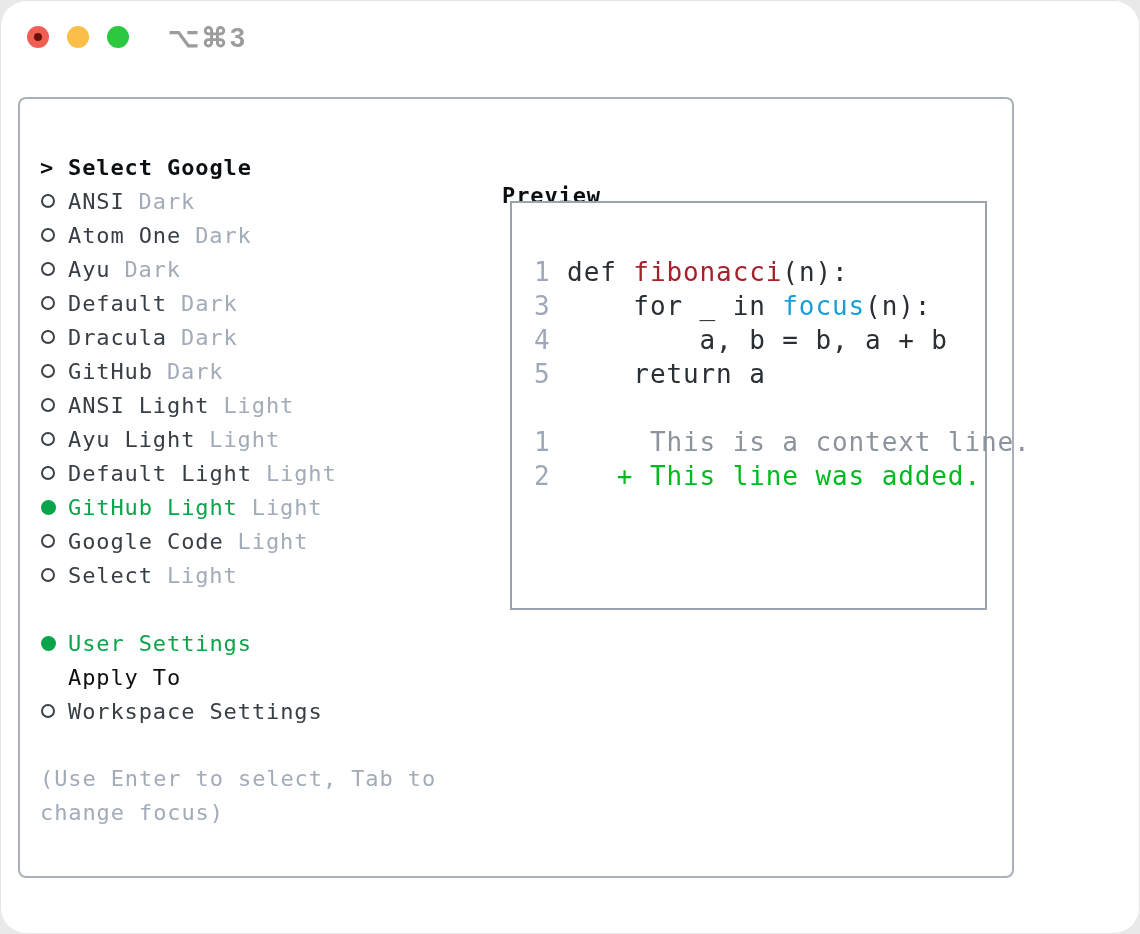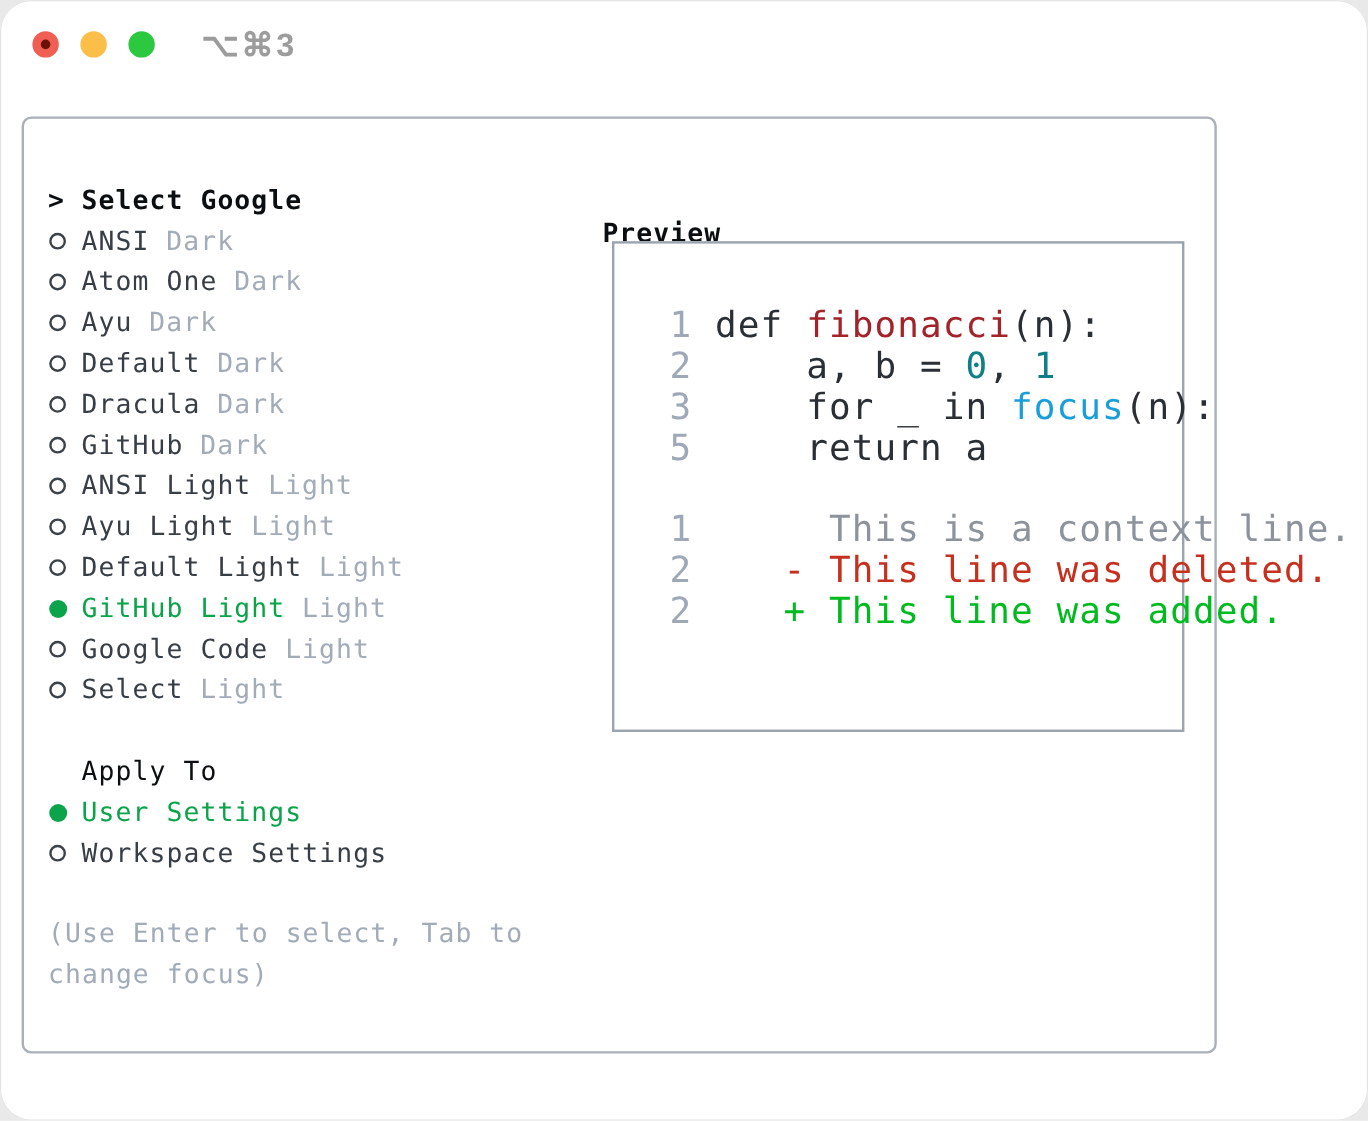--- a/index.html
+++ b/index.html
@@ -53,21 +53,21 @@
   .preview-title {
     position:absolute; left:482px; top:51px; height:34px; line-height:34px;
     font-size:22px; letter-spacing:0.9px; font-weight:bold; color:var(--heading);margin-top:29px;
   }
   .preview-box {
     position:absolute; left:490px; top:102px; width:477px; height:409px;
     border:2px solid var(--box-border); background:#fff;
   }
   .codewrap { position:absolute; left:22px; top:52px; }
   .diffwrap { margin-top:34px; }
-  pre.line { font-family:"DejaVu Sans Mono", monospace; font-size:30px; line-height:34px; height:34px; letter-spacing:0.9px; white-space:pre;margin-left:24px; }
+  pre.line { font-family:"DejaVu Sans Mono", monospace; font-size:26px; line-height:34px; height:34px; letter-spacing:0.9px; white-space:pre; }
   pre.line .ln   { color:var(--lineno-gray); }
   pre.line .code { color:var(--code-dark); }
   pre.line .func { color:var(--func-red); }
   pre.line .num  { color:var(--num-teal); }
   pre.line .blt  { color:var(--blt-blue); }
   pre.line .ctx  { color:var(--ctx-gray); }
   pre.line .del  { color:var(--del-red); }
   pre.line .add  { color:var(--add-green); }
 </style>
 </head>
@@ -100,42 +100,41 @@
         <div class="row"><span class="prefix"><span class="radio"></span></span><span class="name">GitHub</span><span class="tag">Dark</span></div>
         <div class="row"><span class="prefix"><span class="radio"></span></span><span class="name">ANSI Light</span><span class="tag">Light</span></div>
         <div class="row"><span class="prefix"><span class="radio"></span></span><span class="name">Ayu Light</span><span class="tag">Light</span></div>
         <div class="row"><span class="prefix"><span class="radio"></span></span><span class="name">Default Light</span><span class="tag">Light</span></div>
         <div class="row selected"><span class="prefix"><span class="radio on"></span></span><span class="name">GitHub Light</span><span class="tag">Light</span></div>
         <div class="row"><span class="prefix"><span class="radio"></span></span><span class="name">Google Code</span><span class="tag">Light</span></div>
         <div class="row"><span class="prefix"><span class="radio"></span></span><span class="name">Select</span><span class="tag">Light</span></div>
       </div>
 
     <div class="apply-list">
-      <div class="row">
+      <div class="row selected"><span class="prefix"><span class="radio on"></span></span><span class="name">User Settings</span></div>
+
+    <div class="row">
         <span class="prefix"></span>
         <span class="hdr-plain">Apply To</span>
       </div>
-
-    <div class="row selected"><span class="prefix"><span class="radio on"></span></span><span class="name">User Settings</span></div>
         <div class="row"><span class="prefix"><span class="radio"></span></span><span class="name">Workspace Settings</span></div>
       </div>
 
     <div class="hint">(Use Enter to select, Tab to change focus)</div>
 
     <div class="preview-title">Preview</div>
     <div class="preview-box">
       <div class="codewrap">
         <div>
             <pre class="line"><span class="ln">1</span><span class="code"> def </span><span class="func">fibonacci</span><span class="code">(n):</span></pre>
-            <pre class="line"><span class="ln">2</span><span class="code">     a, b = </span><span class="num">0</span><span class="code">, </span><span class="num">1</span></pre>
             <pre class="line"><span class="ln">3</span><span class="code">     for _ in </span><span class="blt">focus</span><span class="code">(n):</span></pre>
+            <pre class="line"><span class="ln">4</span><span class="code">         a, b = b, a + b</span></pre>
             <pre class="line"><span class="ln">5</span><span class="code">     return a</span></pre>
           </div>
         <div class="diffwrap">
             <pre class="line"><span class="ln">1</span><span class="ctx">      This is a context line.</span></pre>
-            <pre class="line"><span class="ln">2</span><span class="del">    - This line was deleted.</span></pre>
             <pre class="line"><span class="ln">2</span><span class="add">    + This line was added.</span></pre>
           </div>
       </div>
     </div>
 
   </div>
 </div>
 
 </body></html>

